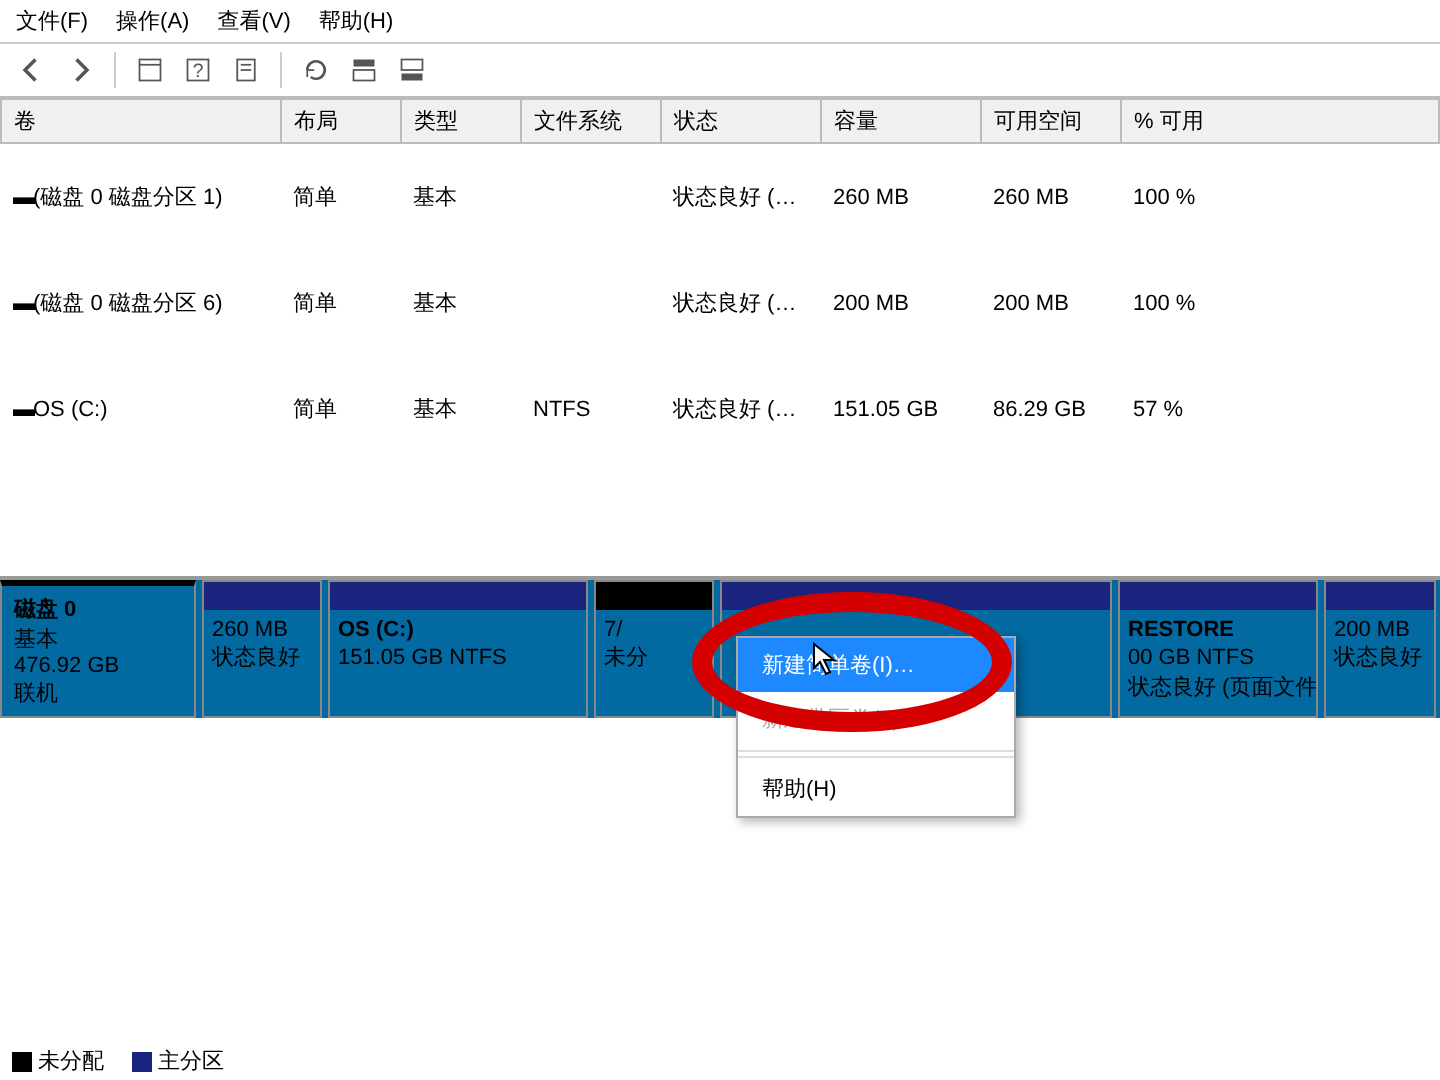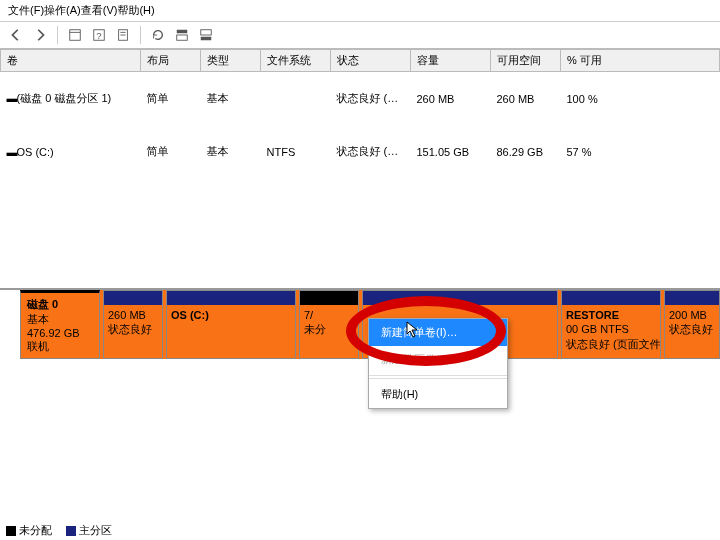--- a/index.html
+++ b/index.html
@@ -1,33 +1,33 @@
 <!DOCTYPE html>
 <html><head>
 <meta charset="utf-8">
 <style>
 * { box-sizing: border-box; margin: 0; padding: 0; font-family: "Microsoft YaHei", "SimSun", sans-serif; font-size: 11px; }
 body { background: #fff; width: 720px; height: 540px; overflow: hidden; position: relative; }
 
-.menubar { display: flex; padding: 3px 8px; border-bottom: 1px solid #ccc; }
+.menubar { display: flex; gap: 14px; padding: 3px 8px; border-bottom: 1px solid #ccc; }
 .menubar span { cursor: default; }
 
 .toolbar { display: flex; align-items: center; gap: 4px; padding: 3px 6px; border-bottom: 1px solid #bbb; }
 .tb-btn { width: 20px; height: 20px; display: flex; align-items: center; justify-content: center; color: #555; }
 .tb-btn svg { width: 14px; height: 14px; }
 .sep { width: 1px; height: 18px; background: #ccc; margin: 0 3px; }
 
 .table-wrap { height: 240px; overflow: auto; border-bottom: 1px solid #999; }
 .vol-table { width: 100%; border-collapse: collapse; }
 .vol-table th { text-align: left; padding: 3px 6px; background: #f0f0f0; border: 1px solid #bbb; font-weight: normal; position: sticky; top: 0; }
 .vol-table td { padding: 19px 6px; white-space: nowrap; }
 .vol-indent { display: inline-block; width: 10px; }
 
 .disk-panel { border-top: 1px solid #999; }
-.disk-row { display: flex; align-items: stretch; background: #f97316; margin-left: 20px; }
+.disk-row { display: flex; align-items: stretch; background: #0369a1; }
 .disk-info { width: 98px; border: 1px solid #888; border-top: 3px solid #000; padding: 4px 6px; }
 .disk-info .dn { font-weight: bold; }
 .disk-blocks { flex: 1; display: flex; gap: 3px; padding-left: 3px; }
 .blk { border: 1px solid #888; position: relative; display: flex; flex-direction: column; }
 .blk-top { height: 14px; background: #1a237e; }
 .blk-top.black { background: #000; }
 .blk-body { padding: 3px 4px; font-size: 10px; line-height: 1.3; overflow: hidden; white-space: nowrap; }
 .blk-body .bn { font-weight: bold; }
 
 .ctx-menu { position: absolute; left: 368px; top: 318px; width: 140px; background: #fff; border: 1px solid #aaa; box-shadow: 2px 2px 5px rgba(0,0,0,0.3); z-index: 10; }
@@ -127,20 +127,30 @@
           <td><span class="vol-indent">▬</span>(磁盘 0 磁盘分区 1)</td>
           <td>简单</td>
           <td>基本</td>
           <td></td>
           <td>状态良好 (…</td>
           <td>260 MB</td>
           <td>260 MB</td>
           <td>100 %</td>
         </tr>
         <tr>
+          <td><span class="vol-indent">▬</span>(磁盘 0 磁盘分区 6)</td>
+          <td>简单</td>
+          <td>基本</td>
+          <td></td>
+          <td>状态良好 (…</td>
+          <td>200 MB</td>
+          <td>200 MB</td>
+          <td>100 %</td>
+        </tr>
+        <tr>
           <td><span class="vol-indent">▬</span>OS (C:)</td>
           <td>简单</td>
           <td>基本</td>
           <td>NTFS</td>
           <td>状态良好 (…</td>
           <td>151.05 GB</td>
           <td>86.29 GB</td>
           <td>57 %</td>
         </tr>
       </tbody>
@@ -160,20 +170,21 @@
           <div class="blk-top "></div>
           <div class="blk-body">
             <div>260 MB</div>
             <div>状态良好</div>
           </div>
         </div>
         <div class="blk" style="width: 130px;">
           <div class="blk-top "></div>
           <div class="blk-body">
             <div class="bn">OS  (C:)</div>
+            <div>151.05 GB NTFS</div>
           </div>
         </div>
         <div class="blk" style="width: 60px;">
           <div class="blk-top black"></div>
           <div class="blk-body">
             <div>7/</div>
             <div>未分</div>
           </div>
         </div>
         <div class="blk" style="width: 196px;">

